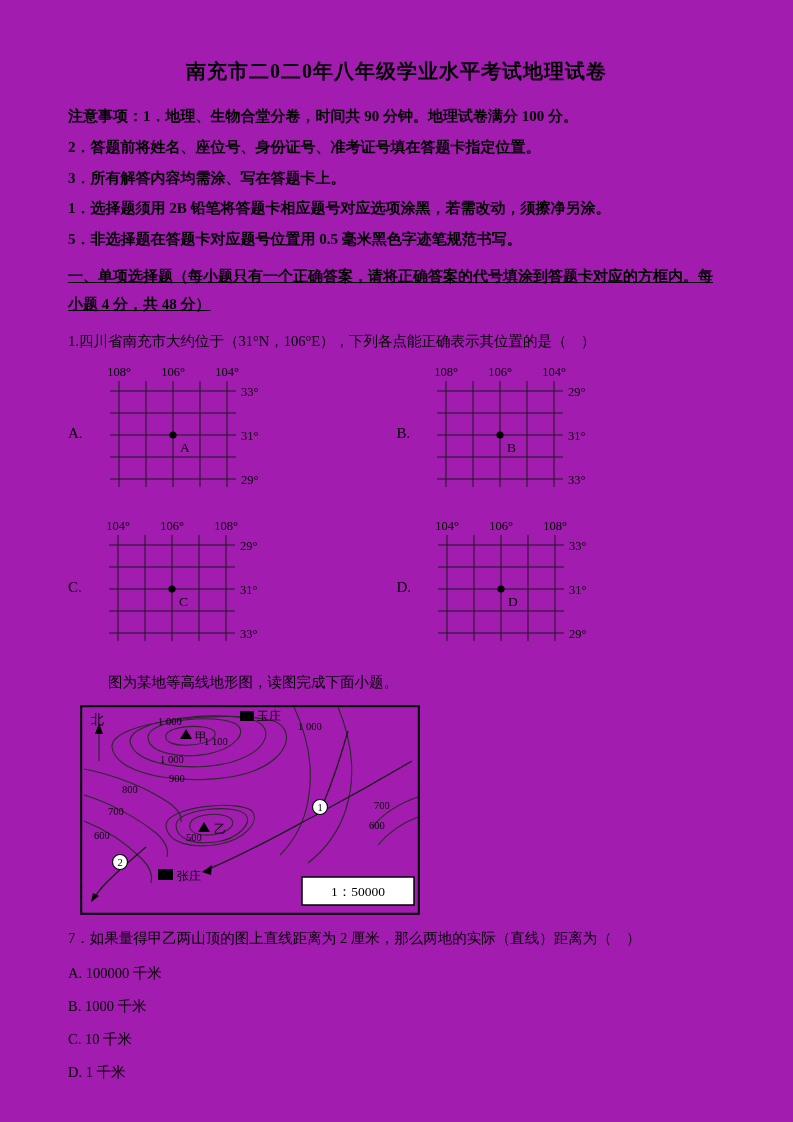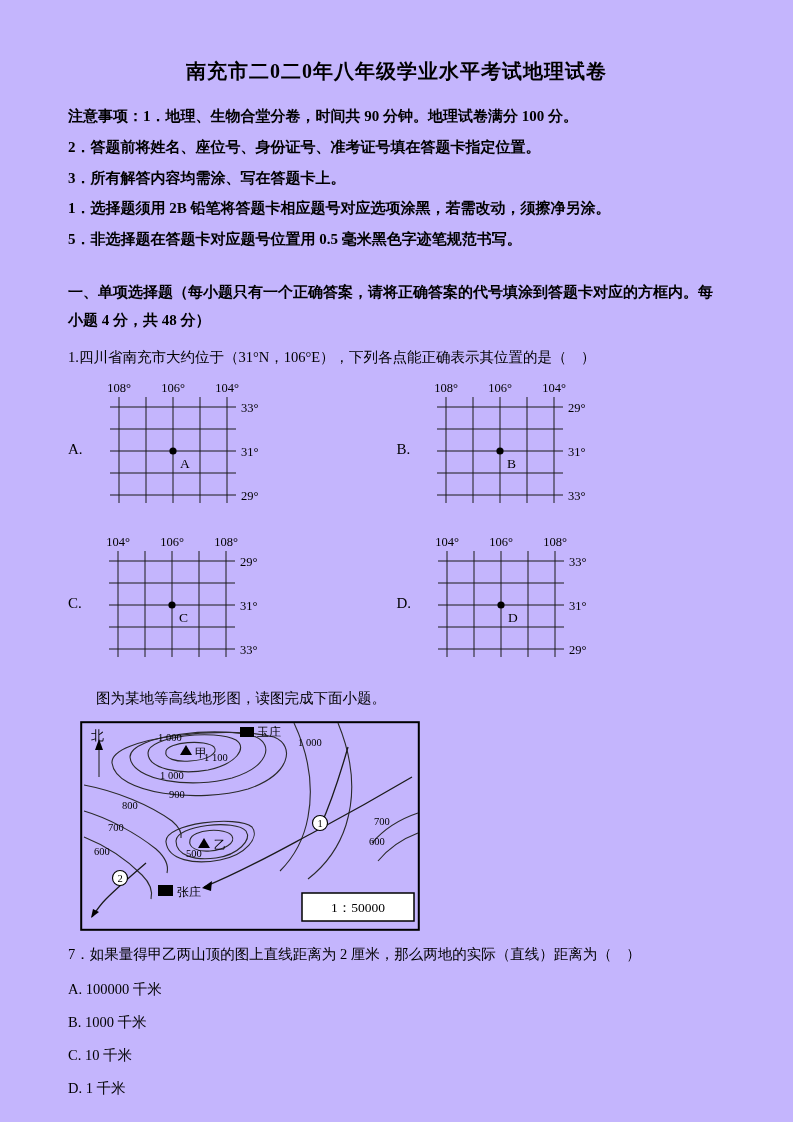--- a/index.html
+++ b/index.html
@@ -1,25 +1,25 @@
 <!DOCTYPE html>
 <html><head>
 <meta charset="utf-8">
 <style>
   html,body { margin:0; padding:0; background:#888; }
   .page {
-    width:793px; height:1122px; margin:0 auto; background:#c4b5fd;
+    width:793px; height:1122px; margin:0 auto; background:#a21caf;
     box-sizing:border-box; padding:52px 68px 30px 68px; overflow:hidden;
     font-family:"Liberation Serif","DejaVu Serif",serif; color:#000;
   }
   .title { text-align:center; font-weight:bold; font-size:20px; margin:6px 0 16px 0; letter-spacing:1px; }
   .notices p { margin:0; font-weight:bold; font-size:15px; line-height:2.05; }
-  .section-heading { font-weight:bold; font-size:15px; line-height:1.85; margin:24px 0 0 0; }
+  .section-heading { font-weight:bold; font-size:15px; line-height:1.85; margin:8px 0 0 0;text-decoration:underline; }
   .q-text { font-size:14.5px; line-height:1.6; margin:12px 0 0 0; }
-  .q-intro { font-size:14.5px; line-height:1.6; margin:14px 0 0 28px; }
+  .q-intro { font-size:14.5px; line-height:1.6; margin:14px 0 0 40px; }
 
   .grid-options { display:grid; grid-template-columns:1fr 1fr; row-gap:14px; margin-top:10px; }
   .grid-option { display:flex; align-items:center; gap:20px; }
   .opt-letter { font-size:15px; }
 
   .map-figure { margin:10px 0 0 12px; }
   .cmap { display:block; }
   .ct { fill:none; stroke:#2a2a2a; stroke-width:1.1; }
   .cs { fill:none; stroke:#1a1a1a; stroke-width:1.3; }
   .cl { font-size:10.5px; fill:#000; }

